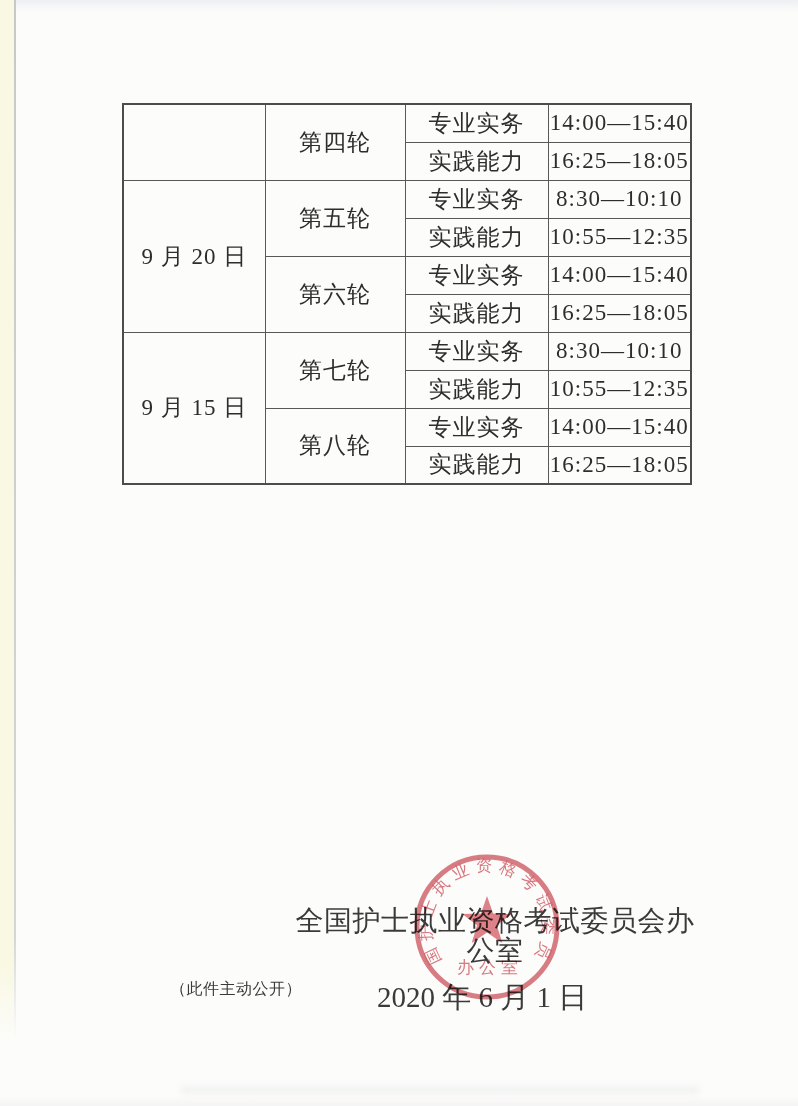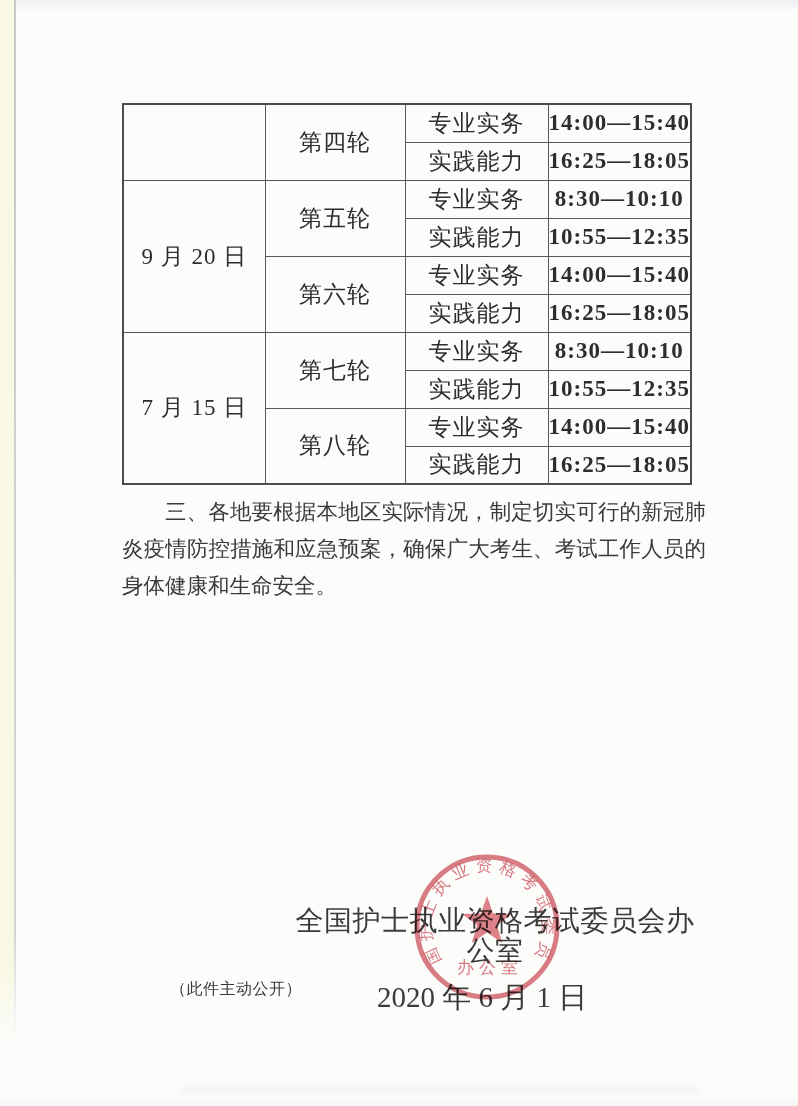--- a/index.html
+++ b/index.html
@@ -32,21 +32,21 @@
     border: 2px solid #4c4c4c;
   }
   table.schedule td {
     border: 1.5px solid #585858;
     text-align: center; vertical-align: middle;
     font-size: 23px; color: #2d2d2d;
     height: 38px;
     letter-spacing: 1px;
     white-space: nowrap;
   }
-  td.time-cell { letter-spacing: 0.5px; font-weight: bold; }
+  td.time-cell { letter-spacing: 0.5px; }
   .bodytext {
     position: absolute; left: 122px; top: 494px; width: 584px;
     font-size: 21.5px; line-height: 37px;
     text-align: justify; text-justify: inter-character;
     color: #3a3a3a;
   }
   .bodytext p { text-indent: 2em; margin: 0; }
   .signature {
     position: absolute; left: 295px; top: 906px; width: 400px;
     text-align: center; color: #3a3a3a;
@@ -107,21 +107,21 @@
       <tr>
         <td rowspan="2">第六轮</td>
         <td>专业实务</td>
         <td class="time-cell">14:00—15:40</td>
       </tr>
       <tr>
         <td>实践能力</td>
         <td class="time-cell">16:25—18:05</td>
       </tr>
       <tr>
-        <td rowspan="4">7 月 15 日</td>
+        <td rowspan="4">9 月 15 日</td>
         <td rowspan="2">第七轮</td>
         <td>专业实务</td>
         <td class="time-cell">8:30—10:10</td>
       </tr>
       <tr>
         <td>实践能力</td>
         <td class="time-cell">10:55—12:35</td>
       </tr>
       <tr>
         <td rowspan="2">第八轮</td>
@@ -129,21 +129,20 @@
         <td class="time-cell">14:00—15:40</td>
       </tr>
       <tr>
         <td>实践能力</td>
         <td class="time-cell">16:25—18:05</td>
       </tr>
     </tbody>
   </table>
 
   <div class="bodytext">
-    <p>三、各地要根据本地区实际情况，制定切实可行的新冠肺炎疫情防控措施和应急预案，确保广大考生、考试工作人员的身体健康和生命安全。</p>
   </div>
 
   <div class="signature">
     <div class="org">全国护士执业资格考试委员会办公室</div>
     <div class="sigdate">2020 年 6 月 1 日</div>
   </div>
 
   <div class="footer-note">（此件主动公开）</div>
 
   <div class="seal">

